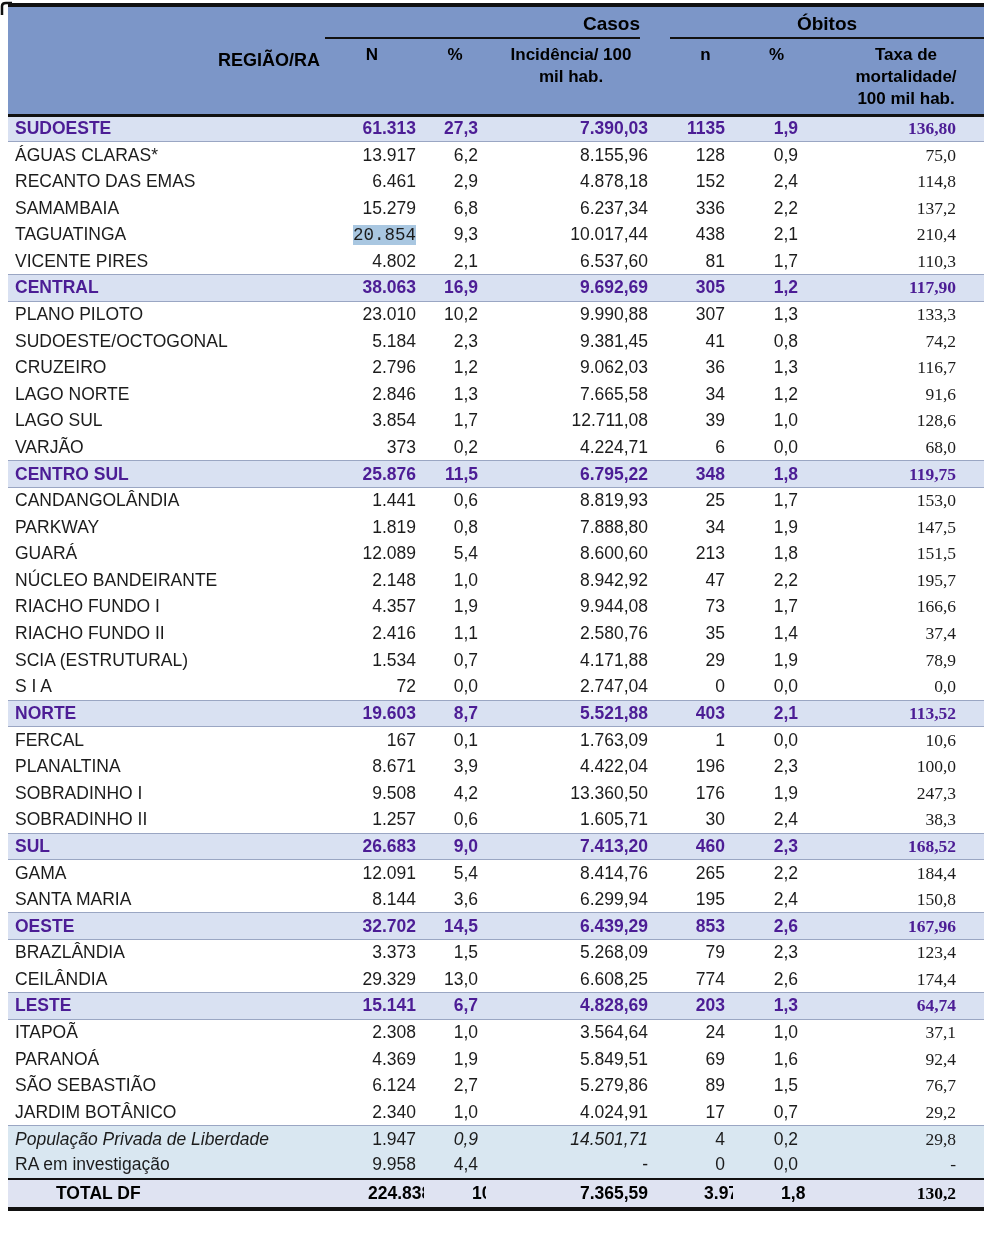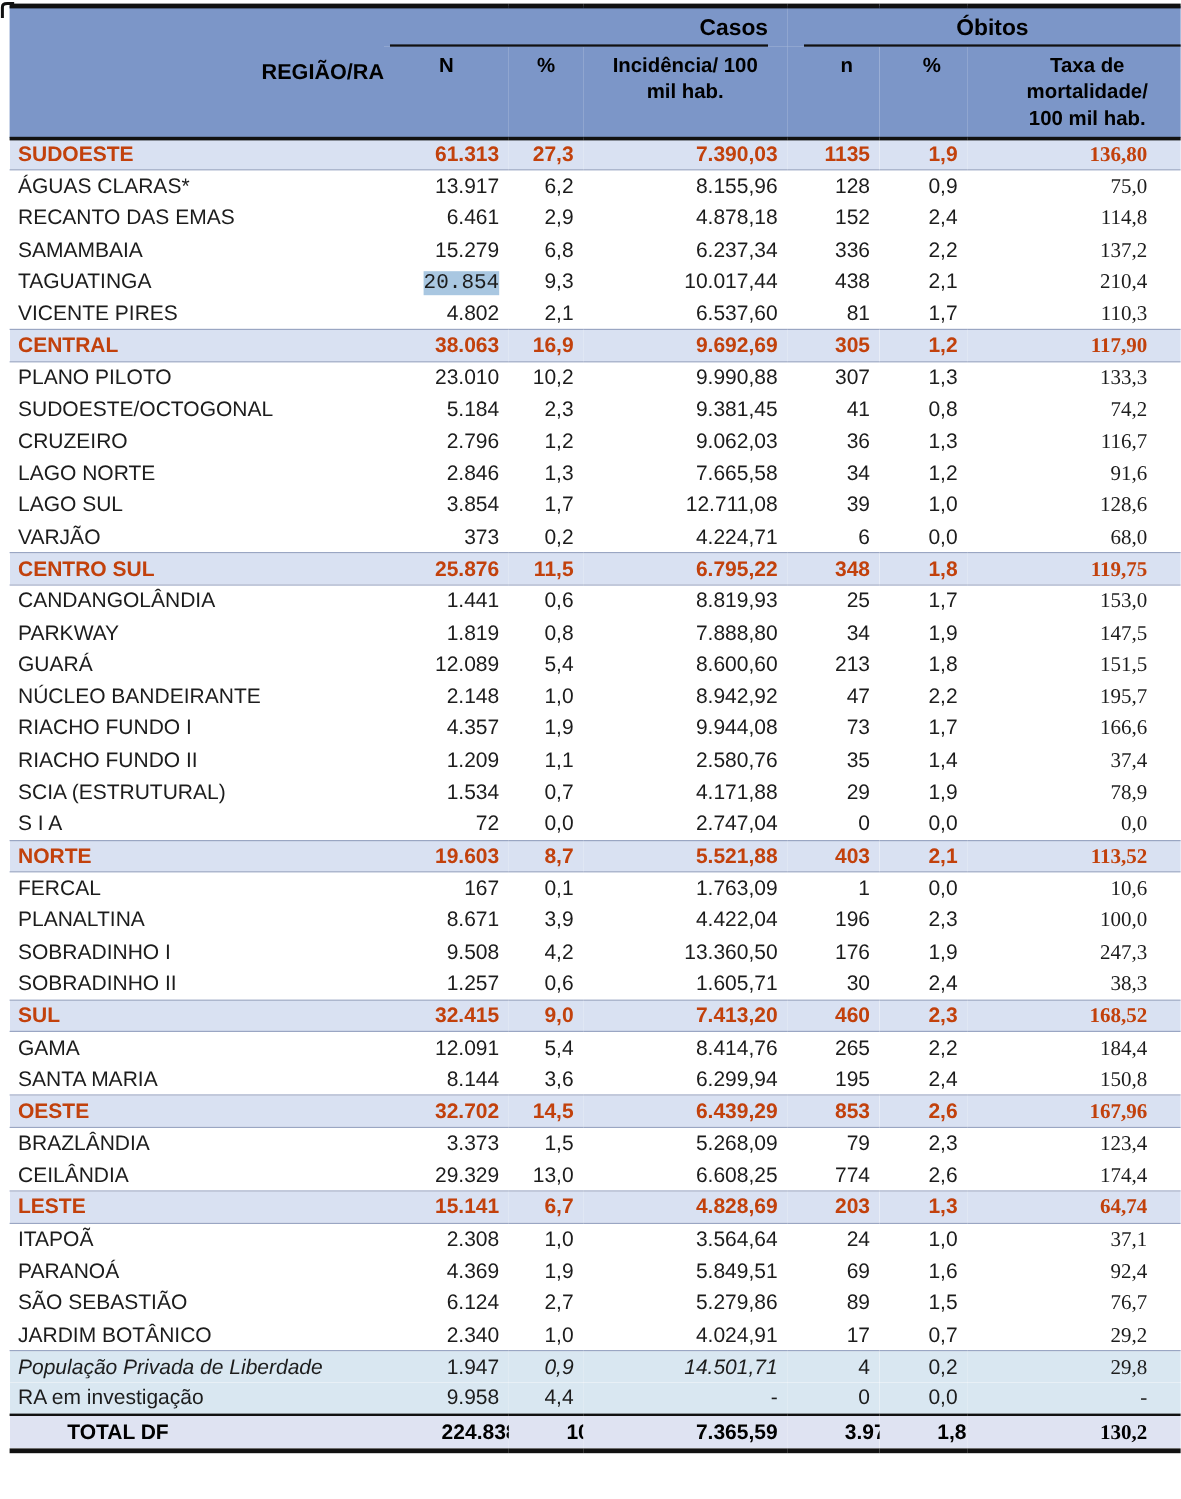--- a/index.html
+++ b/index.html
@@ -77,21 +77,21 @@
     white-space: nowrap;
     overflow: hidden;
     padding: 0;
   }
   td.c-region { text-align: left; padding-left: 7px; }
   td.c-n, td.c-pct, td.c-inc, td.c-on, td.c-opct { text-align: right; padding-right: 8px; }
   td.c-taxa { text-align: right; padding-right: 28px; font-family: Liberation Serif, serif; }
 
   tr.row-group td {
     font-weight: bold;
-    color: #c2410c;
+    color: #4c1d95;
     background: var(--group-bg);
     border-top: 1px solid var(--sep);
     border-bottom: 1px solid var(--sep);
   }
   tr.row-privada td, tr.row-special td { background: var(--special-bg); }
   tr.row-privada td { border-top: 1px solid var(--sep); }
   tr.row-privada td.c-region,
   tr.row-privada td.c-pct,
   tr.row-privada td.c-inc { font-style: italic; }
   tr.row-total td {
@@ -322,21 +322,21 @@
         <td class="c-region">RIACHO FUNDO I</td>
         <td class="c-n">4.357</td>
         <td class="c-pct">1,9</td>
         <td class="c-inc">9.944,08</td>
         <td class="c-on">73</td>
         <td class="c-opct">1,7</td>
         <td class="c-taxa">166,6</td>
       </tr>
       <tr class="row-detail">
         <td class="c-region">RIACHO FUNDO II</td>
-        <td class="c-n">1.209</td>
+        <td class="c-n">2.416</td>
         <td class="c-pct">1,1</td>
         <td class="c-inc">2.580,76</td>
         <td class="c-on">35</td>
         <td class="c-opct">1,4</td>
         <td class="c-taxa">37,4</td>
       </tr>
       <tr class="row-detail">
         <td class="c-region">SCIA (ESTRUTURAL)</td>
         <td class="c-n">1.534</td>
         <td class="c-pct">0,7</td>
@@ -394,21 +394,21 @@
         <td class="c-region">SOBRADINHO II</td>
         <td class="c-n">1.257</td>
         <td class="c-pct">0,6</td>
         <td class="c-inc">1.605,71</td>
         <td class="c-on">30</td>
         <td class="c-opct">2,4</td>
         <td class="c-taxa">38,3</td>
       </tr>
       <tr class="row-group">
         <td class="c-region">SUL</td>
-        <td class="c-n">32.415</td>
+        <td class="c-n">26.683</td>
         <td class="c-pct">9,0</td>
         <td class="c-inc">7.413,20</td>
         <td class="c-on">460</td>
         <td class="c-opct">2,3</td>
         <td class="c-taxa">168,52</td>
       </tr>
       <tr class="row-detail">
         <td class="c-region">GAMA</td>
         <td class="c-n">12.091</td>
         <td class="c-pct">5,4</td>

